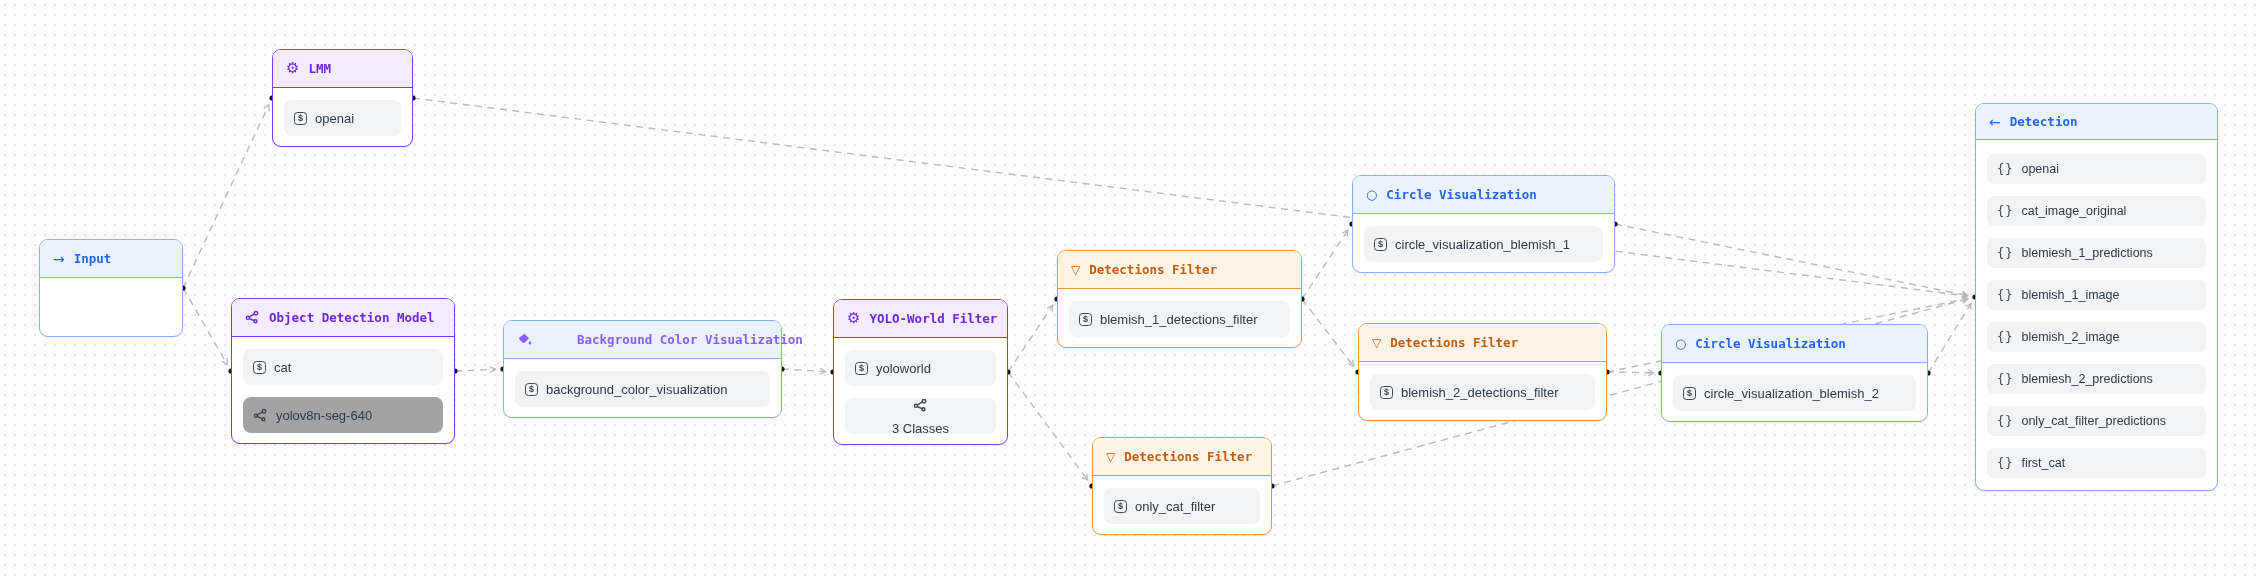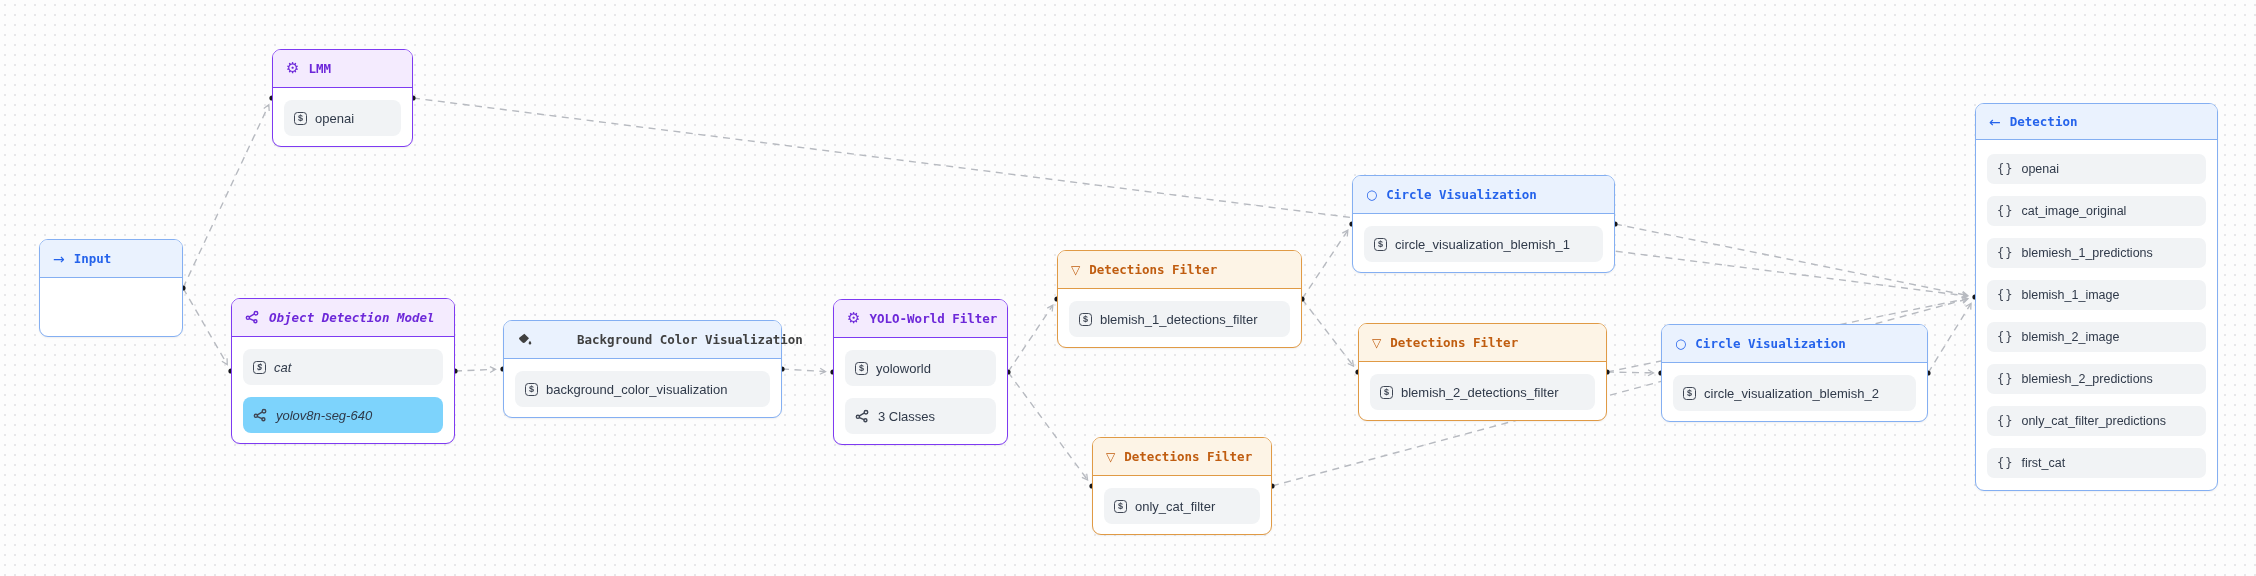--- a/index.html
+++ b/index.html
@@ -104,54 +104,54 @@
       </div>
       <div class="node-body">
         <div class="chip" style="background: rgb(241, 243, 245); color: rgb(47, 57, 73);">
           <span class="chip-icon">
             <span class="sq">$</span>
           </span>
           <span>openai</span>
         </div>
       </div>
     </div>
-    <div class="node" style="left: 231px; top: 298px; width: 224px; height: 146px; border-color: rgb(126, 58, 242); background: rgb(255, 255, 255); font-style: italic;">
+    <div class="node" style="left: 231px; top: 298px; width: 224px; height: 146px; border-color: rgb(126, 58, 242); background: rgb(255, 255, 255);">
       <div class="node-header" style="background: rgb(244, 235, 254); color: rgb(109, 40, 217); border-bottom-color: rgb(126, 58, 242);">
         <span class="title-icon">
           <svg viewBox="0 0 16 16" width="15" height="15" fill="none" stroke="currentColor" stroke-width="1.5">
             <circle cx="3.1" cy="8.3" r="1.7"></circle>
             <circle cx="11.7" cy="3.5" r="1.9"></circle>
             <circle cx="11.1" cy="12" r="1.6"></circle>
             <path d="M4.7 7.4l5-2.9M4.8 9.2l4.7 2.1" stroke-linecap="round"></path>
           </svg>
         </span>
         <span>Object Detection Model</span>
       </div>
       <div class="node-body">
         <div class="chip" style="background: rgb(241, 243, 245); color: rgb(47, 57, 73);">
           <span class="chip-icon">
             <span class="sq">$</span>
           </span>
           <span>cat</span>
         </div>
-        <div class="chip" style="background: #7dd3fc; color: rgb(47, 57, 73); text-align: center;">
+        <div class="chip" style="background: #a3a3a3; color: rgb(47, 57, 73); text-align: center;">
           <span class="chip-icon">
             <svg viewBox="0 0 16 16" width="15" height="15" fill="none" stroke="currentColor" stroke-width="1.5">
               <circle cx="3.1" cy="8.3" r="1.7"></circle>
               <circle cx="11.7" cy="3.5" r="1.9"></circle>
               <circle cx="11.1" cy="12" r="1.6"></circle>
               <path d="M4.7 7.4l5-2.9M4.8 9.2l4.7 2.1" stroke-linecap="round"></path>
             </svg>
           </span>
           <span>yolov8n-seg-640</span>
         </div>
       </div>
     </div>
     <div class="node" style="left: 503px; top: 320px; width: 279px; height: 98px; border-color: rgb(132, 175, 242); background: rgb(255, 255, 255);">
-      <div class="node-header" style="background: rgb(234, 242, 254); color: #404040; border-bottom-color: rgb(132, 175, 242); gap: 44px;">
+      <div class="node-header" style="background: rgb(234, 242, 254); color: #8b5cf6; border-bottom-color: rgb(132, 175, 242); gap: 44px;">
         <span class="title-icon">
           <svg viewBox="0 0 18 16" width="16" height="15">
             <path d="M8.3 1.5l5.2 5.2-4.3 4.3a2.3 2.3 0 0 1-3.3 0L2.8 8a1.6 1.6 0 0 1 0-2.3z" fill="currentColor"></path>
             <path d="M14.6 9.3s1.5 1.9 1.5 2.9a1.5 1.5 0 0 1-3 0c0-1 1.5-2.9 1.5-2.9z" fill="currentColor"></path>
           </svg>
         </span>
         <span>Background Color Visualization</span>
       </div>
       <div class="node-body">
         <div class="chip" style="background: rgb(241, 243, 245); color: rgb(47, 57, 73);">
@@ -169,21 +169,21 @@
         </span>
         <span>YOLO-World Filter</span>
       </div>
       <div class="node-body">
         <div class="chip" style="background: rgb(241, 243, 245); color: rgb(47, 57, 73);">
           <span class="chip-icon">
             <span class="sq">$</span>
           </span>
           <span>yoloworld</span>
         </div>
-        <div class="chip" style="background: rgb(241, 243, 245); color: rgb(47, 57, 73);">
+        <div class="chip" style="background: rgb(241, 243, 245); color: rgb(47, 57, 73); flex-direction: column;">
           <span class="chip-icon">
             <svg viewBox="0 0 16 16" width="15" height="15" fill="none" stroke="currentColor" stroke-width="1.5">
               <circle cx="3.1" cy="8.3" r="1.7"></circle>
               <circle cx="11.7" cy="3.5" r="1.9"></circle>
               <circle cx="11.1" cy="12" r="1.6"></circle>
               <path d="M4.7 7.4l5-2.9M4.8 9.2l4.7 2.1" stroke-linecap="round"></path>
             </svg>
           </span>
           <span>3 Classes</span>
         </div>

